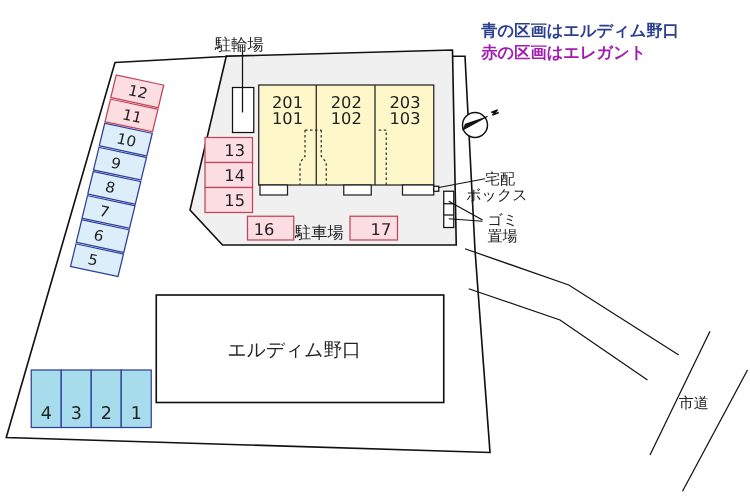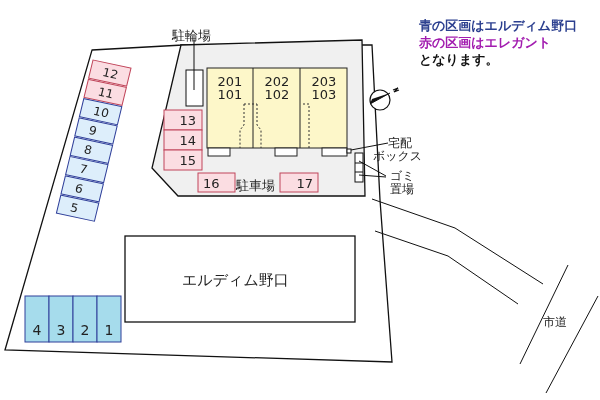--- a/index.html
+++ b/index.html
@@ -1,21 +1,21 @@
 <!DOCTYPE html>
 <html><head>
 <meta charset="utf-8">
 <style>
   html, body { margin: 0; padding: 0; background: #ffffff; }
   body { width: 600px; height: 400px; position: relative; overflow: hidden;
          font-family: "DejaVu Sans", sans-serif; }
   svg { position: absolute; left: 0; top: 0; }
   .lbl { font-family: "DejaVu Sans", sans-serif; fill: #222; }
   .legend { position: absolute; left: 385px; top: 17px; font-size: 13px; font-weight: bold; line-height: 17px; }
-  .legend div { white-space: nowrap; margin-left: 34px; }
+  .legend div { white-space: nowrap; }
 </style>
 </head>
 <body>
 
 <svg width="600" height="400" viewBox="0 0 600 400">
 
   <polygon points="92,50 183,45 180,45 372,45 380,200 392,362 5,350" fill="#ffffff" stroke="#111" stroke-width="1.3"></polygon>
 
   <polygon points="181,45 362,40 365,196 178,196 152,168" fill="#f0f0f0" stroke="#111" stroke-width="1.3"></polygon>
   <line x1="0" y1="57" x2="0" y2="57" stroke="none"></line>
@@ -159,14 +159,13 @@
       <text x="277" y="86" font-size="13" text-anchor="middle" fill="#222" font-family="DejaVu Sans, sans-serif">202</text>
       <text x="277" y="99" font-size="13" text-anchor="middle" fill="#222" font-family="DejaVu Sans, sans-serif">102</text>
       <text x="324" y="86" font-size="13" text-anchor="middle" fill="#222" font-family="DejaVu Sans, sans-serif">203</text>
       <text x="324" y="99" font-size="13" text-anchor="middle" fill="#222" font-family="DejaVu Sans, sans-serif">103</text>
     </g>
 </svg>
 
 <div class="legend">
   <div style="color:#2b3f8f">青の区画はエルディム野口</div>
   <div style="color:#a21caf">赤の区画はエレガント</div>
-  <div style="color:#111">となります。</div>
 </div>
 
 </body></html>

